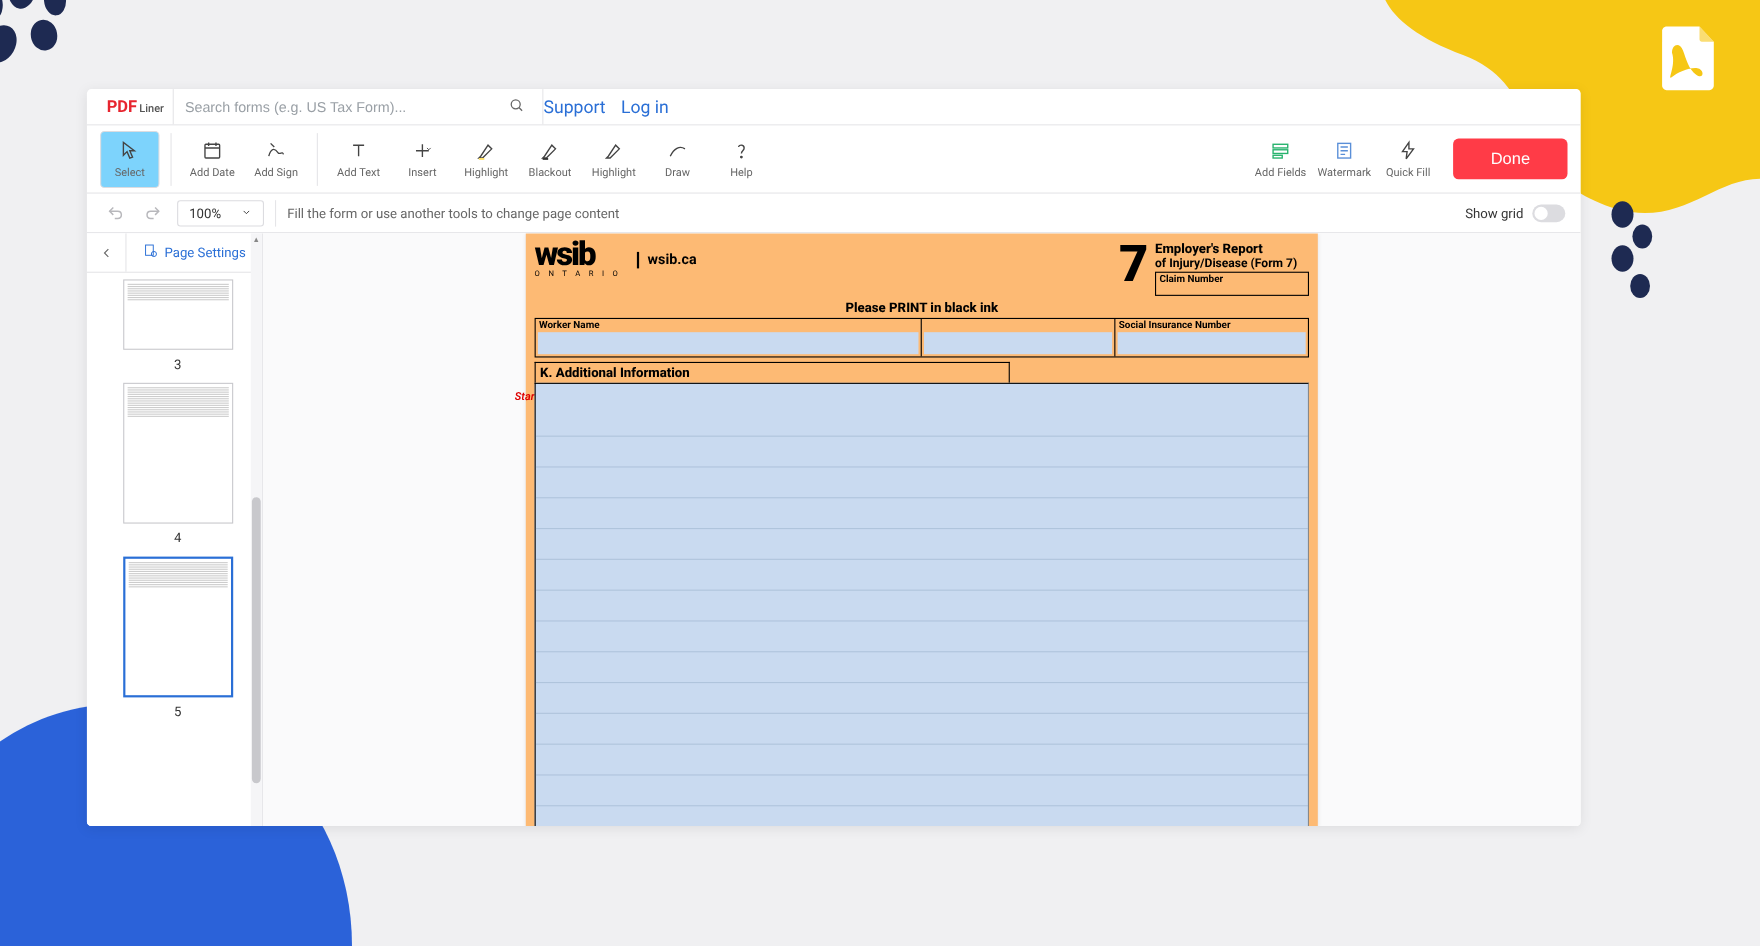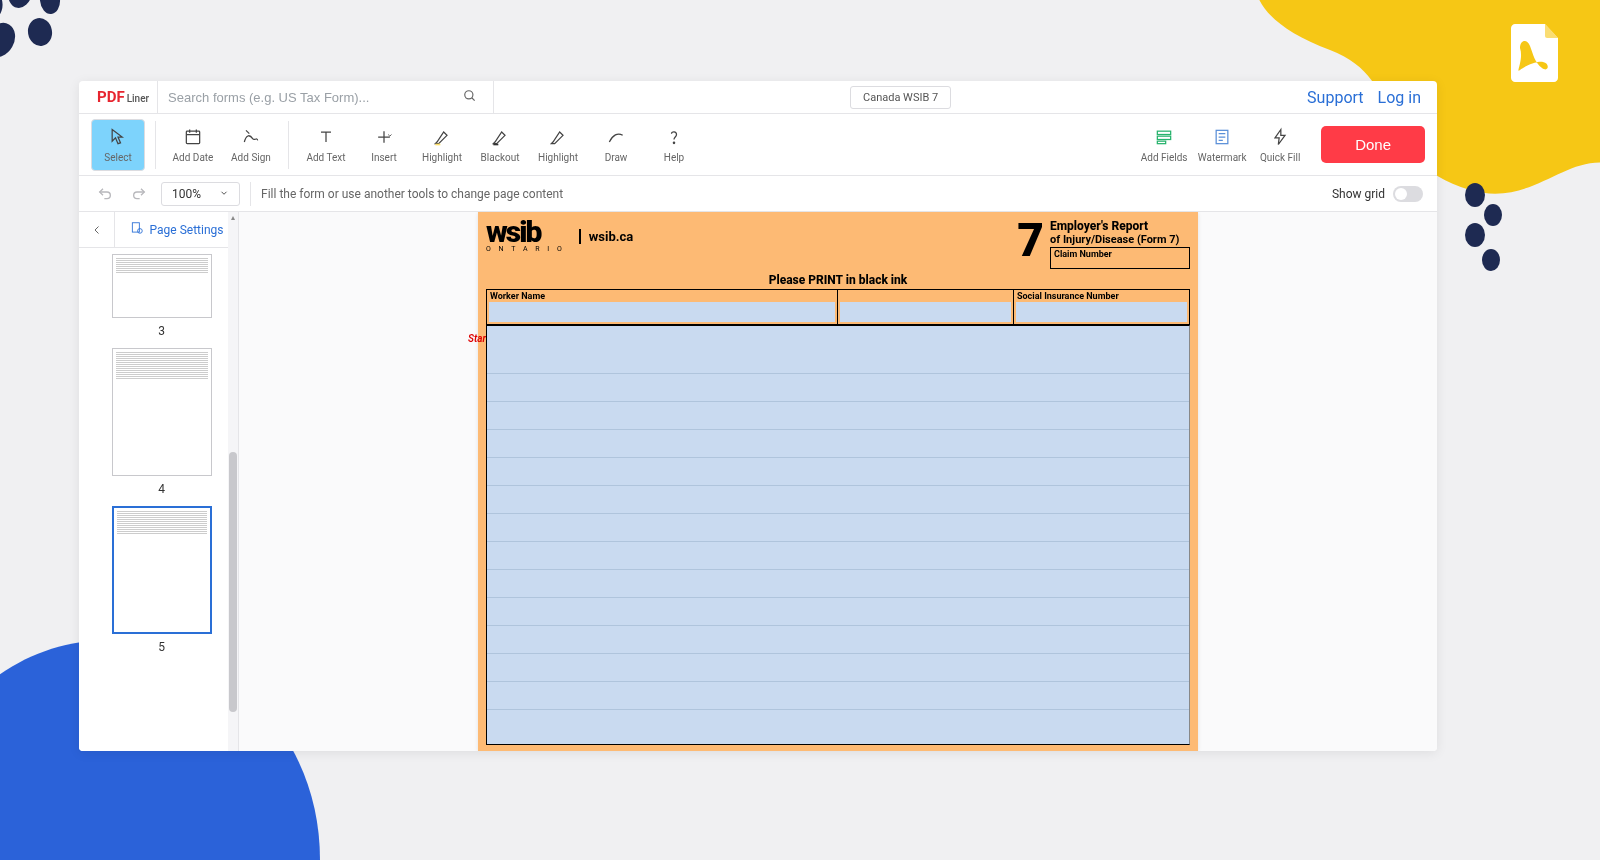--- a/index.html
+++ b/index.html
@@ -302,23 +302,20 @@
     </div>
     <div class="search-wrap">
       <input class="search-input" placeholder="Search forms (e.g. US Tax Form)..." style="">
       <span class="search-btn">
         <svg width="14" height="14" viewBox="0 0 24 24" fill="none" stroke="currentColor" stroke-width="2">
             <circle cx="10" cy="10" r="7"></circle>
             <line x1="20" y1="20" x2="15" y2="15"></line>
           </svg>
       </span>
     </div>
-    <div class="header-spacer">
-      <span class="doc-title">Canada WSIB 7</span>
-    </div>
     <div class="header-links">
       <span class="header-link">Support</span>
       <span class="header-link">Log in</span>
     </div>
   </div>
 
   <div class="toolbar">
     <div class="tool-group">
       <div class="tool selected">
         <span class="tool-icon">
@@ -583,20 +580,21 @@
           </div>
           <div class="name-cell mid">
             <div class="cell-label">&nbsp;</div>
             <div class="cell-input"></div>
           </div>
           <div class="name-cell sin">
             <div class="cell-label">Social Insurance Number</div>
             <div class="cell-input"></div>
           </div>
         </div>
+        <div class="section-k">K. Additional Information</div>
         <div style="position:relative;">
           <span class="start-label">Start</span>
           <div class="big-field">
             <div class="big-field-lines">
               <div class="big-field-line"></div>
                 <div class="big-field-line"></div>
                 <div class="big-field-line"></div>
                 <div class="big-field-line"></div>
                 <div class="big-field-line"></div>
                 <div class="big-field-line"></div>

